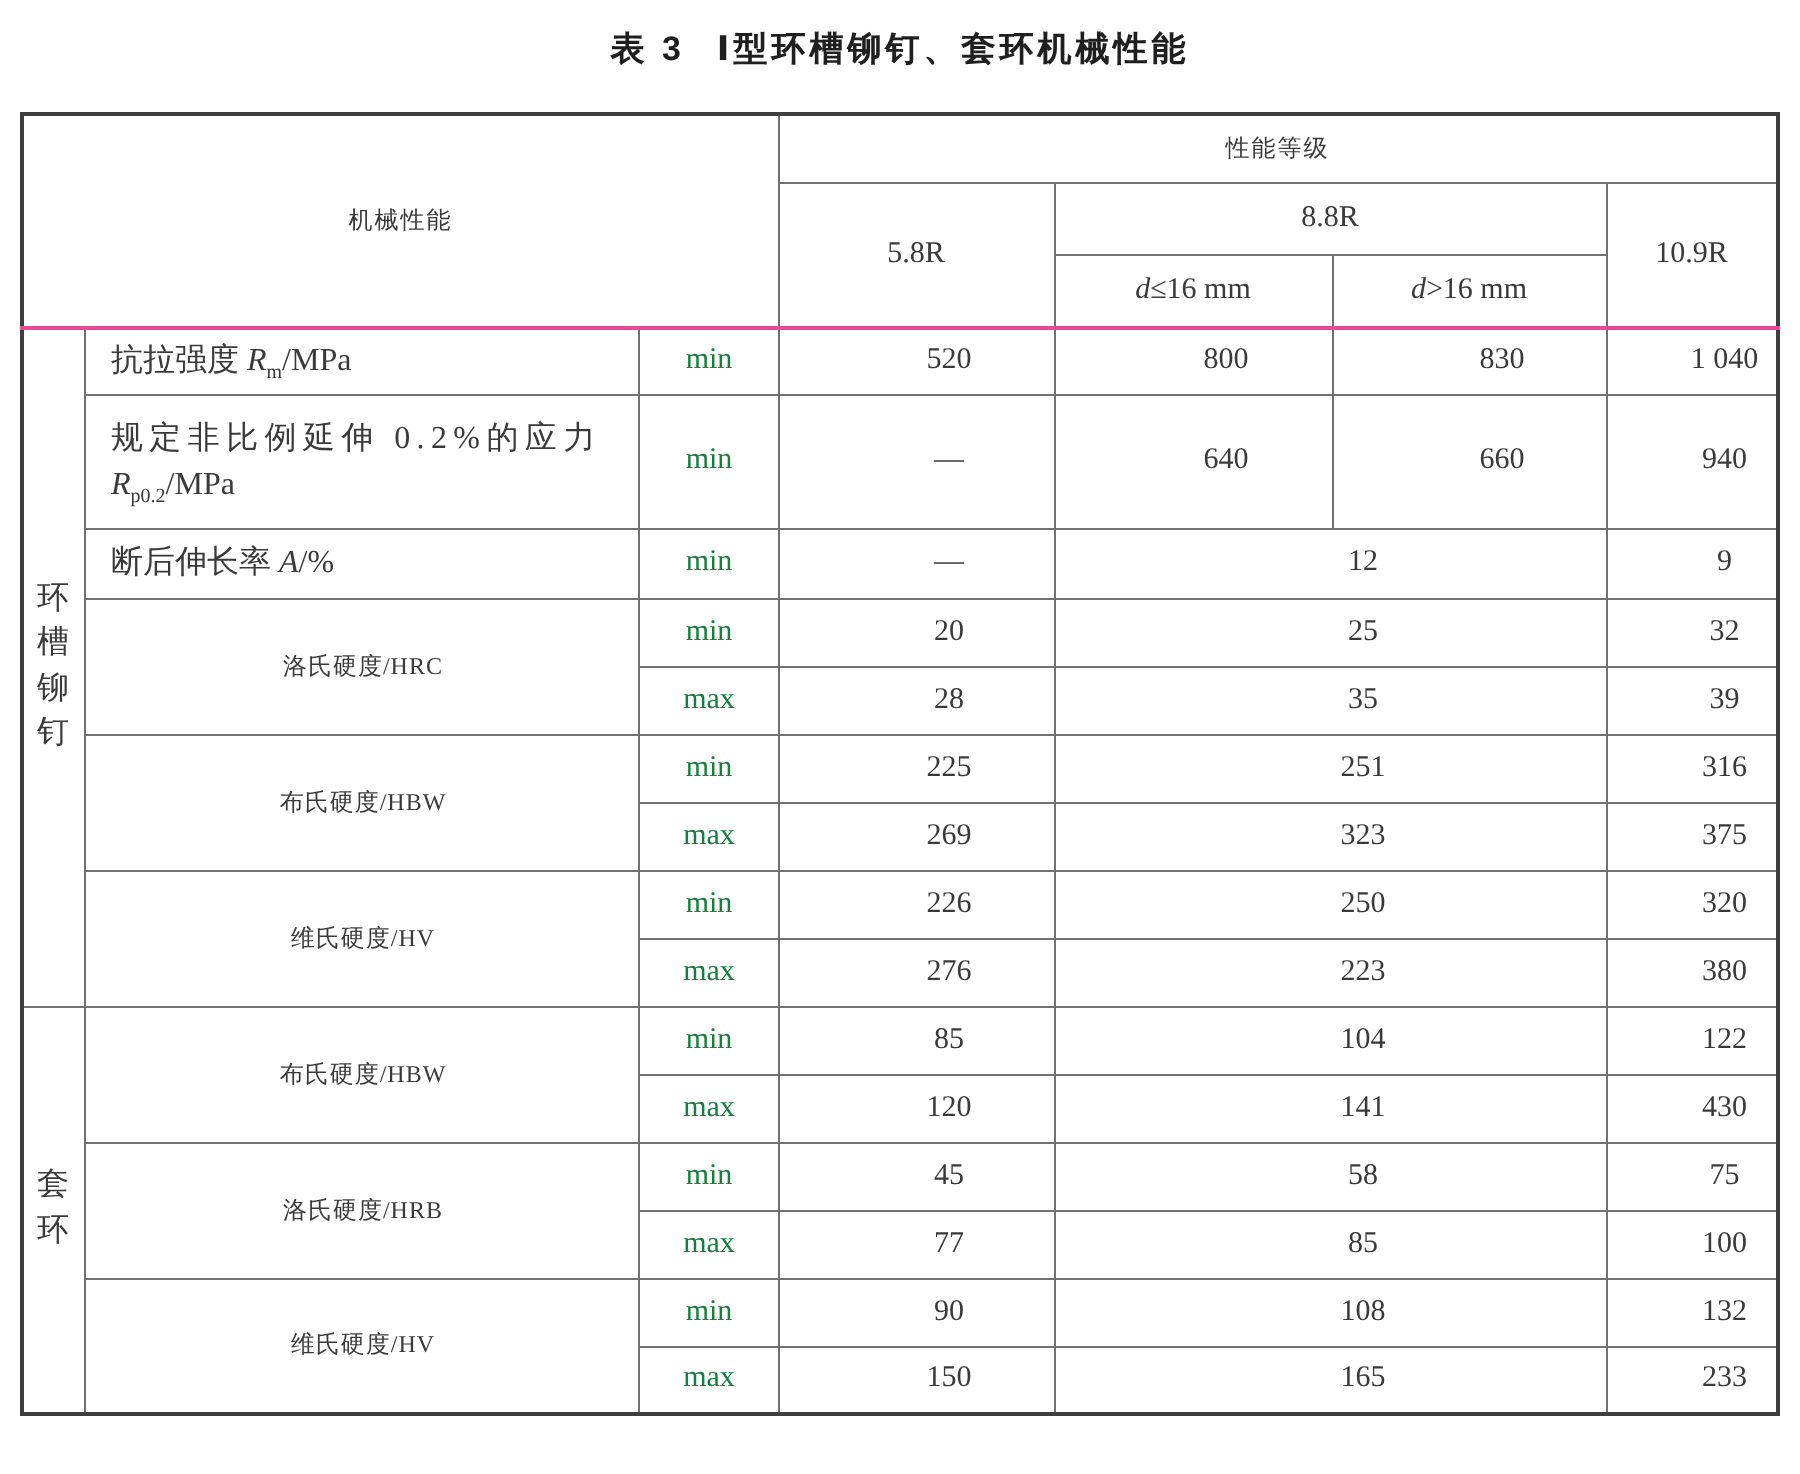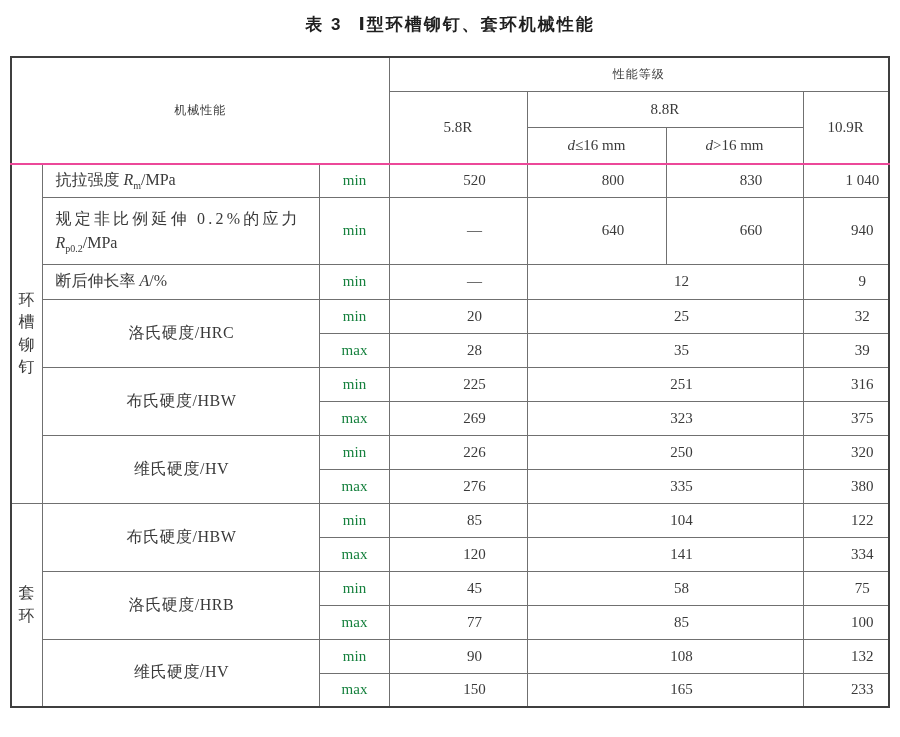--- a/index.html
+++ b/index.html
@@ -28,21 +28,21 @@
   tr.h1{height:34px;}
   tr.h2{height:36px;}
   tr.h3{height:37px;}
   tr.r-ten{height:33px;}
   tr.r-proof{height:67px;}
   tr.r-el{height:35px;}
   tr.r-std{height:34px;}
   td.cjk{font-size:12px;letter-spacing:1px;}
   td.bb{border-bottom:2px solid #ec4899;}
   td.prop-l{text-align:left;padding:4px 17px 4px 12px;font-size:16px;}
-  td.prop-c{font-size:16px;letter-spacing:0.5px;}
+  td.prop-c{font-size:12px;letter-spacing:0.5px;}
   td.sec{padding:0;}
   .vert{
     display:inline-block;width:1.1em;
     word-break:break-all;line-height:1.4;
     font-size:16px;letter-spacing:0;text-align:left;
   }
   i.sym{font-style:italic;font-family:"Liberation Serif","DejaVu Serif",serif;}
   sub{font-size:10px;line-height:0;}
   .jline{display:block;letter-spacing:3.2px;}
   .l2{display:block;margin-top:4px;}
@@ -138,37 +138,37 @@
   <tr class="r-std">
     <td class="prop-c" rowspan="2">维氏硬度/HV</td>
     <td class="lim">min</td>
     <td class="val">226</td>
     <td class="val" colspan="2">250</td>
     <td class="val">320</td>
   </tr>
   <tr class="r-std">
     <td class="lim">max</td>
     <td class="val">276</td>
-    <td class="val" colspan="2">335</td>
+    <td class="val" colspan="2">223</td>
     <td class="val">380</td>
   </tr>
 
   <tr class="r-std">
     <td class="sec" rowspan="6"><span class="vert">套环</span></td>
     <td class="prop-c" rowspan="2">布氏硬度/HBW</td>
     <td class="lim">min</td>
     <td class="val">85</td>
     <td class="val" colspan="2">104</td>
     <td class="val">122</td>
   </tr>
   <tr class="r-std">
     <td class="lim">max</td>
     <td class="val">120</td>
     <td class="val" colspan="2">141</td>
-    <td class="val">334</td>
+    <td class="val">430</td>
   </tr>
   <tr class="r-std">
     <td class="prop-c" rowspan="2">洛氏硬度/HRB</td>
     <td class="lim">min</td>
     <td class="val">45</td>
     <td class="val" colspan="2">58</td>
     <td class="val">75</td>
   </tr>
   <tr class="r-std">
     <td class="lim">max</td>

